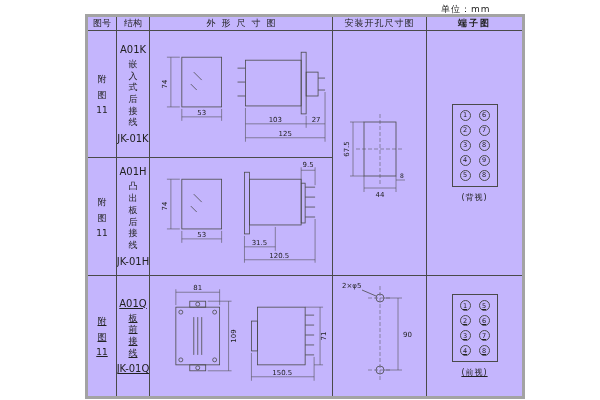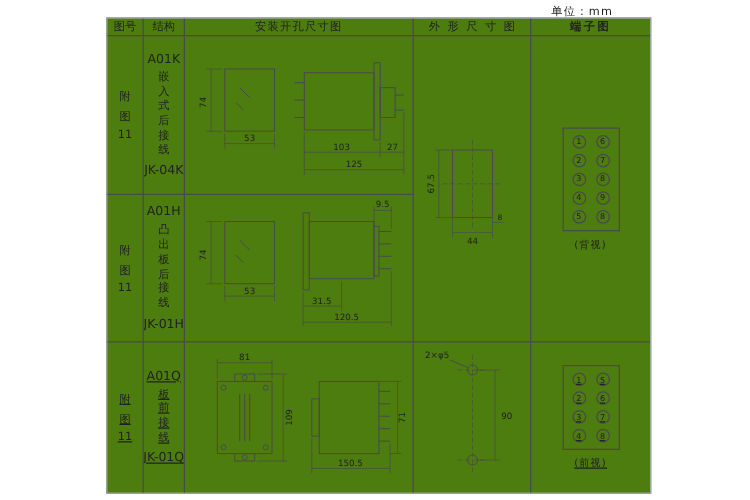--- a/index.html
+++ b/index.html
@@ -6,21 +6,21 @@
   html,body { width:600px; height:400px; overflow:hidden; }
   body { background:#ffffff; font-family:"DejaVu Sans","Liberation Sans",sans-serif; color:#222; position:relative; }
   .page { position:absolute; inset:0; background:#fff; }
   .unit { position:absolute; left:441px; top:3px; font-size:9px; letter-spacing:1px; }
 
   .grid {
     position:absolute; left:85px; top:14px;
     display:grid;
     grid-template-columns:29px 33px 183px 94px 95px;
     grid-template-rows:14px 127px 118px 120px;
-    border:1px solid #a3a3a3; background:#4d7c0f;
+    border:3px solid #a3a3a3; background:#c4b5fd;
   }
   .cell { border-right:1px solid #4a4a4a; border-bottom:1px solid #4a4a4a;
           display:flex; align-items:center; justify-content:center; overflow:hidden; }
   .no-r { border-right:none; }
   .no-b { border-bottom:none;text-decoration:underline; }
   .merge2 { grid-row: span 2; }
 
   .head { font-size:9px; white-space:nowrap; }
   .sp5 { letter-spacing:6px; text-indent:6px; }
   .sp1 { letter-spacing:1px; }
@@ -47,38 +47,38 @@
 </head>
 <body>
 
 <div class="page">
   <div class="unit">单位：mm</div>
 
   <div class="grid">
 
     <div class="cell head">图号</div>
     <div class="cell head">结构</div>
+    <div class="cell head sp5">外形尺寸图</div>
     <div class="cell head sp1">安装开孔尺寸图</div>
-    <div class="cell head sp5">外形尺寸图</div>
     <div class="cell head sp2 no-r">端子图</div>
 
     <div class="cell fig">
       <span>附</span>
       <span>图</span>
       <span>11</span>
     </div>
     <div class="cell struct">
       <span class="model">A01K</span>
       <span>嵌</span>
       <span>入</span>
       <span>式</span>
       <span>后</span>
       <span>接</span>
       <span>线</span>
-      <span class="code">JK-04K</span>
+      <span class="code">JK-01K</span>
     </div>
     <div class="cell outline">
       <svg class="draw" width="183" height="124" viewBox="0 0 183 124">
         <g>
           <rect x="32" y="25" width="40" height="50"></rect>
           <line x1="44" y1="40" x2="52" y2="48"></line>
           <line x1="41" y1="52" x2="47" y2="58"></line>
         </g>
         <g>
           <line x1="88" y1="36" x2="96" y2="36"></line>

